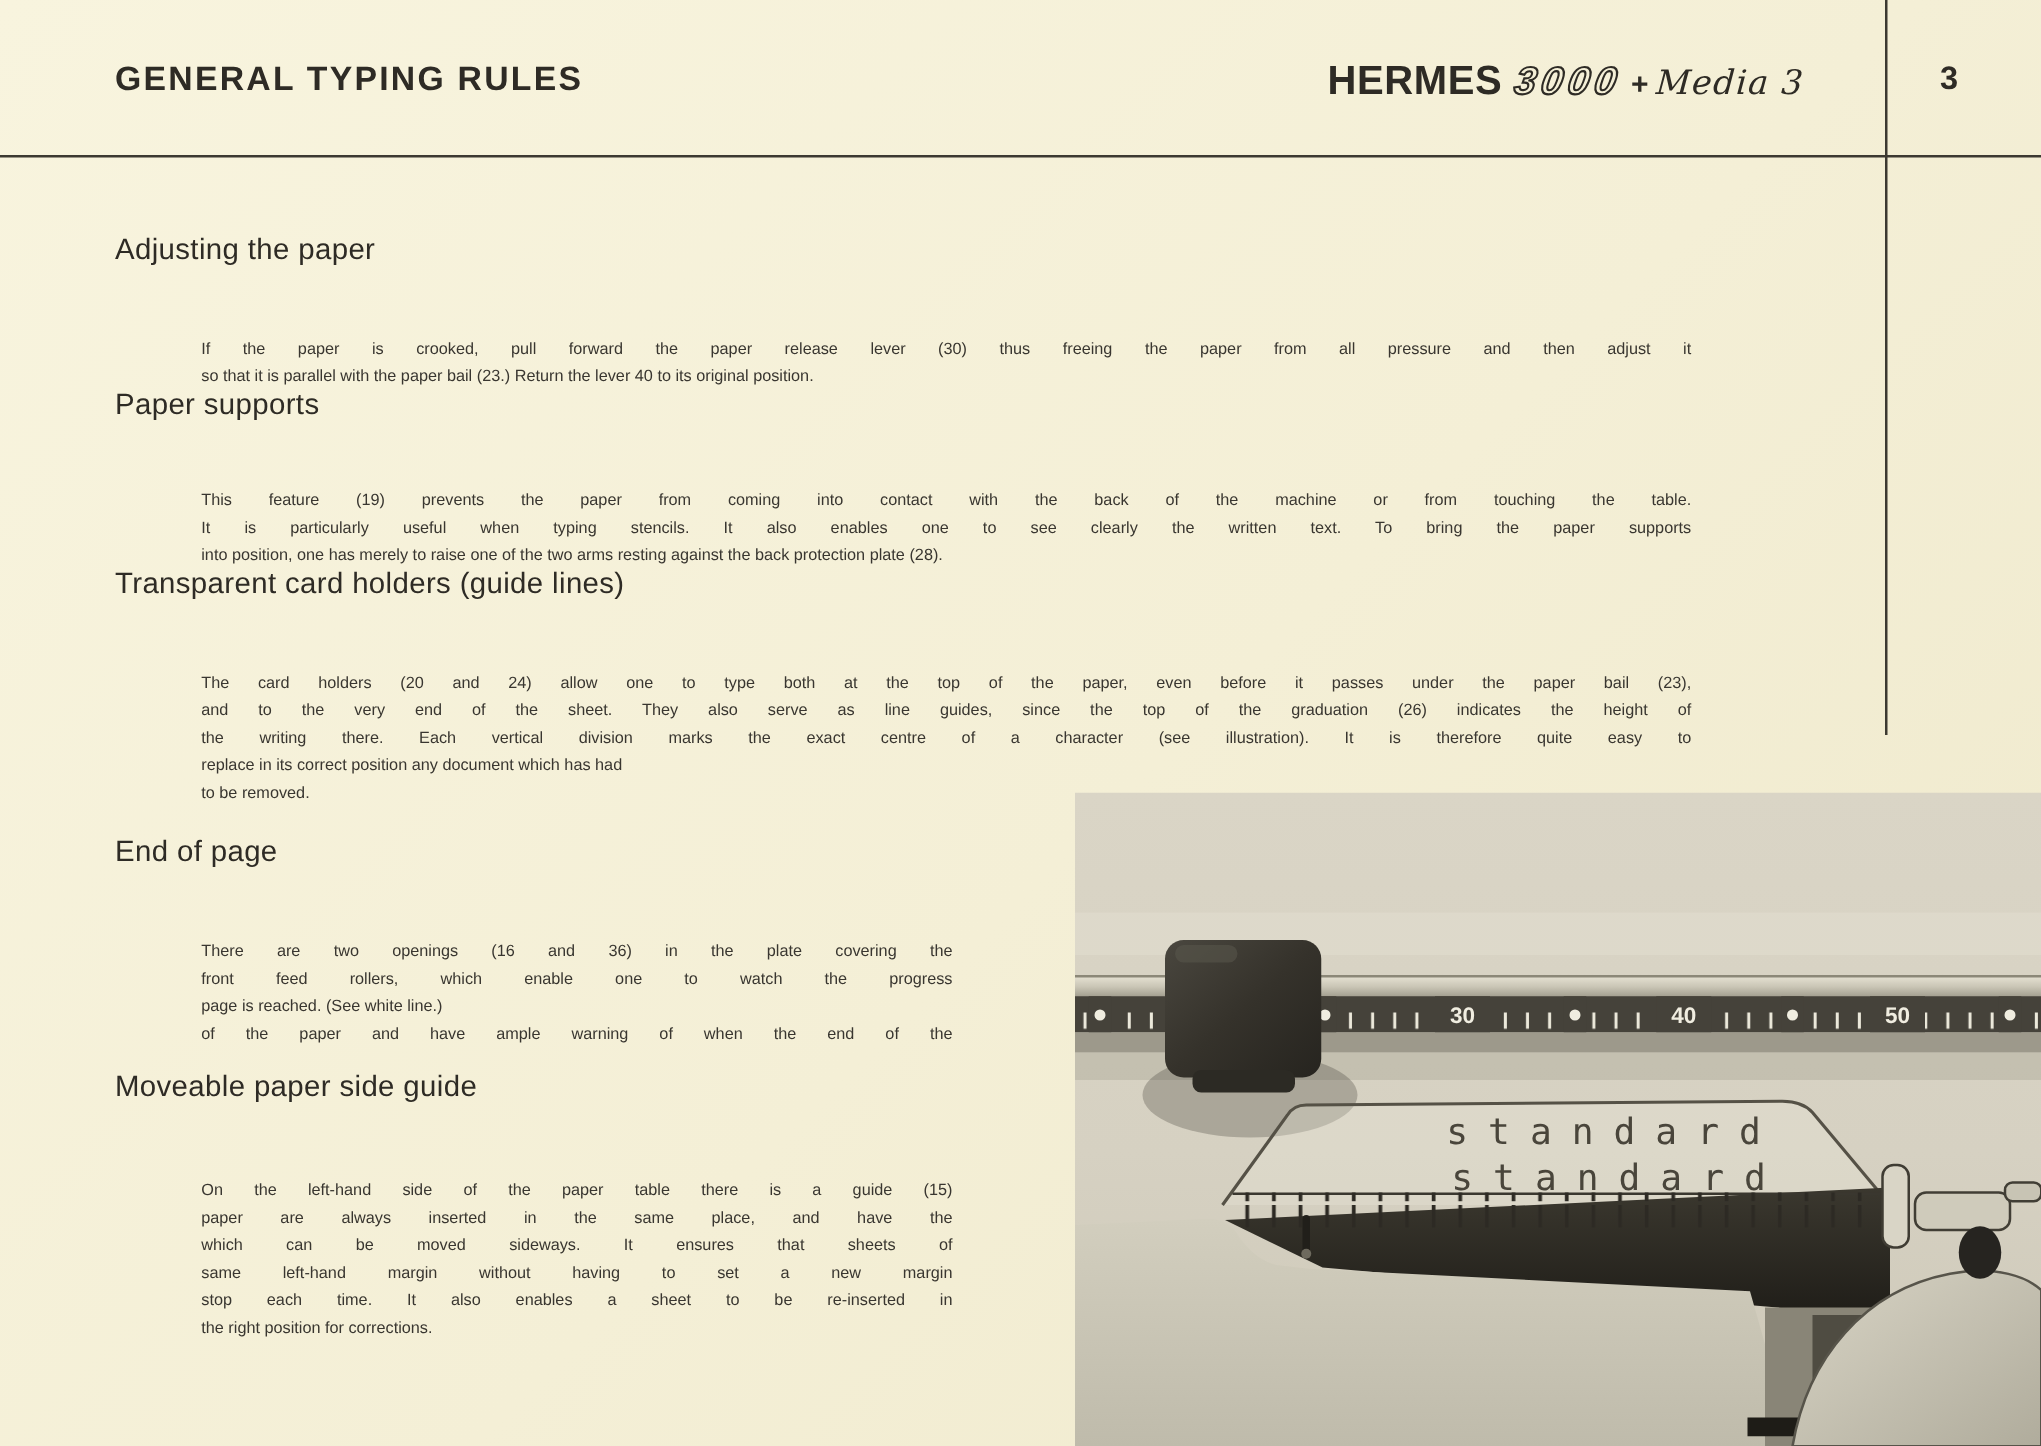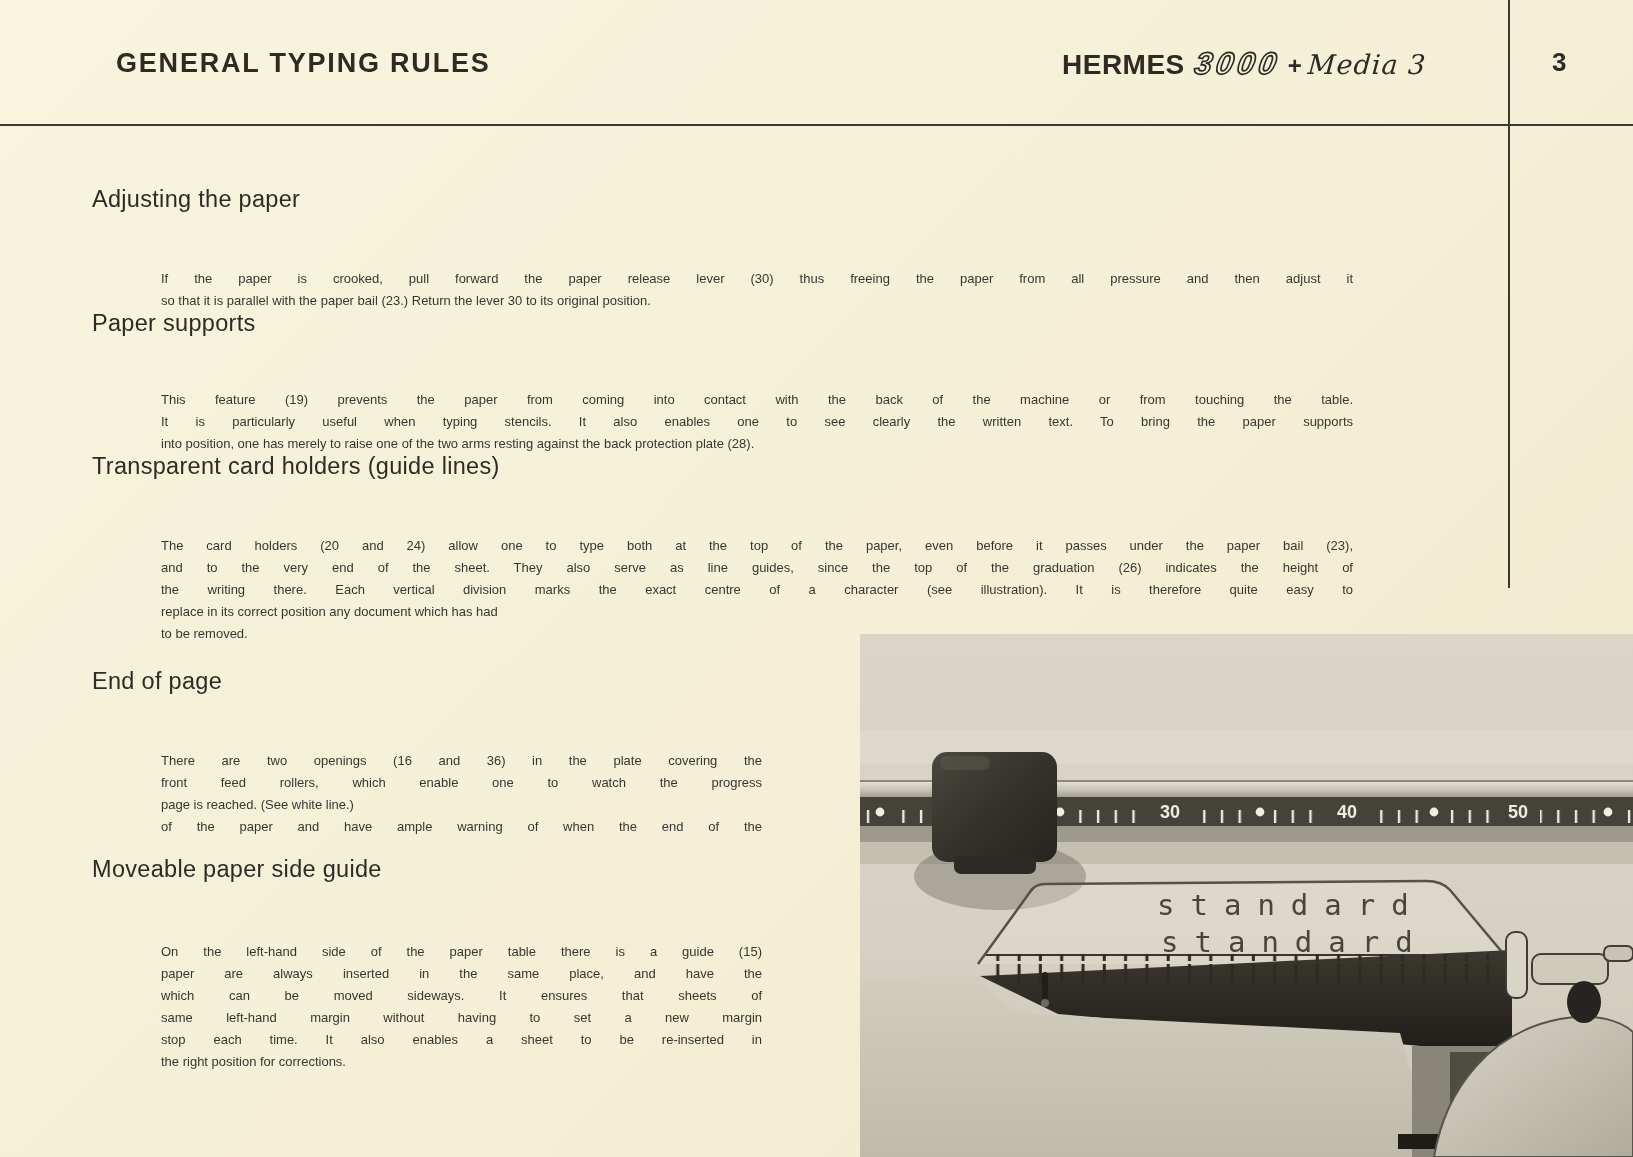--- a/index.html
+++ b/index.html
@@ -10,28 +10,27 @@
     background:linear-gradient(135deg,#f8f4de 0%,#f4efd6 55%,#efe9cc 100%);
     overflow:hidden;
     font-family:"Liberation Sans",sans-serif;
     color:#34312a;
   }
   
   .page-title{
     position:absolute;left:92px;top:48px;
     font-size:27px;font-weight:bold;letter-spacing:1.8px;
     color:#2e2b25;
-    margin-left:24px;
   }
   .brand{
     position:absolute;left:1062px;top:46px;
     white-space:nowrap;
   }
   .brand-hermes{
-    font-size:28px;font-weight:bold;letter-spacing:0.5px;color:#2e2b25;
+    font-size:32px;font-weight:bold;letter-spacing:0.5px;color:#2e2b25;
     display:inline-block;transform:scaleY(1.02);
   }
   .brand-3000{
     font-size:31px;font-weight:bold;font-style:italic;letter-spacing:4px;
     display:inline-block;transform:skewX(-10deg);
     color:transparent;-webkit-text-stroke:1.7px #2e2b25;
     margin-left:10px;
   }
   @supports not (-webkit-text-stroke:1px black){ .brand-3000{color:#2e2b25;} }
   .brand-plus{font-size:24px;font-weight:bold;color:#2e2b25;margin-left:8px;}
@@ -84,21 +83,21 @@
   </div>
 
   <div class="page-number">3</div>
 
   <div class="header-rule"></div>
   <div class="vert-rule"></div>
 
   <div class="sec-heading" style="top:186px">Adjusting the paper</div>
   <div class="para wide" style="top:230px">
     <div class="pline just">If the paper is crooked, pull forward the paper release lever (30) thus freeing the paper from all pressure and then adjust it</div>
-    <div class="pline">so that it is parallel with the paper bail (23.) Return the lever 30 to its original position.</div>
+    <div class="pline">so that it is parallel with the paper bail (23.) Return the lever 40 to its original position.</div>
   </div>
 
   <div class="sec-heading" style="top:310px">Paper supports</div>
   <div class="para wide" style="top:351px">
     <div class="pline just">This feature (19) prevents the paper from coming into contact with the back of the machine or from touching the table.</div>
     <div class="pline just">It is particularly useful when typing stencils. It also enables one to see clearly the written text. To bring the paper supports</div>
     <div class="pline">into position, one has merely to raise one of the two arms resting against the back protection plate (28).</div>
   </div>
 
   <div class="sec-heading" style="top:453px">Transparent card holders (guide lines)</div>

